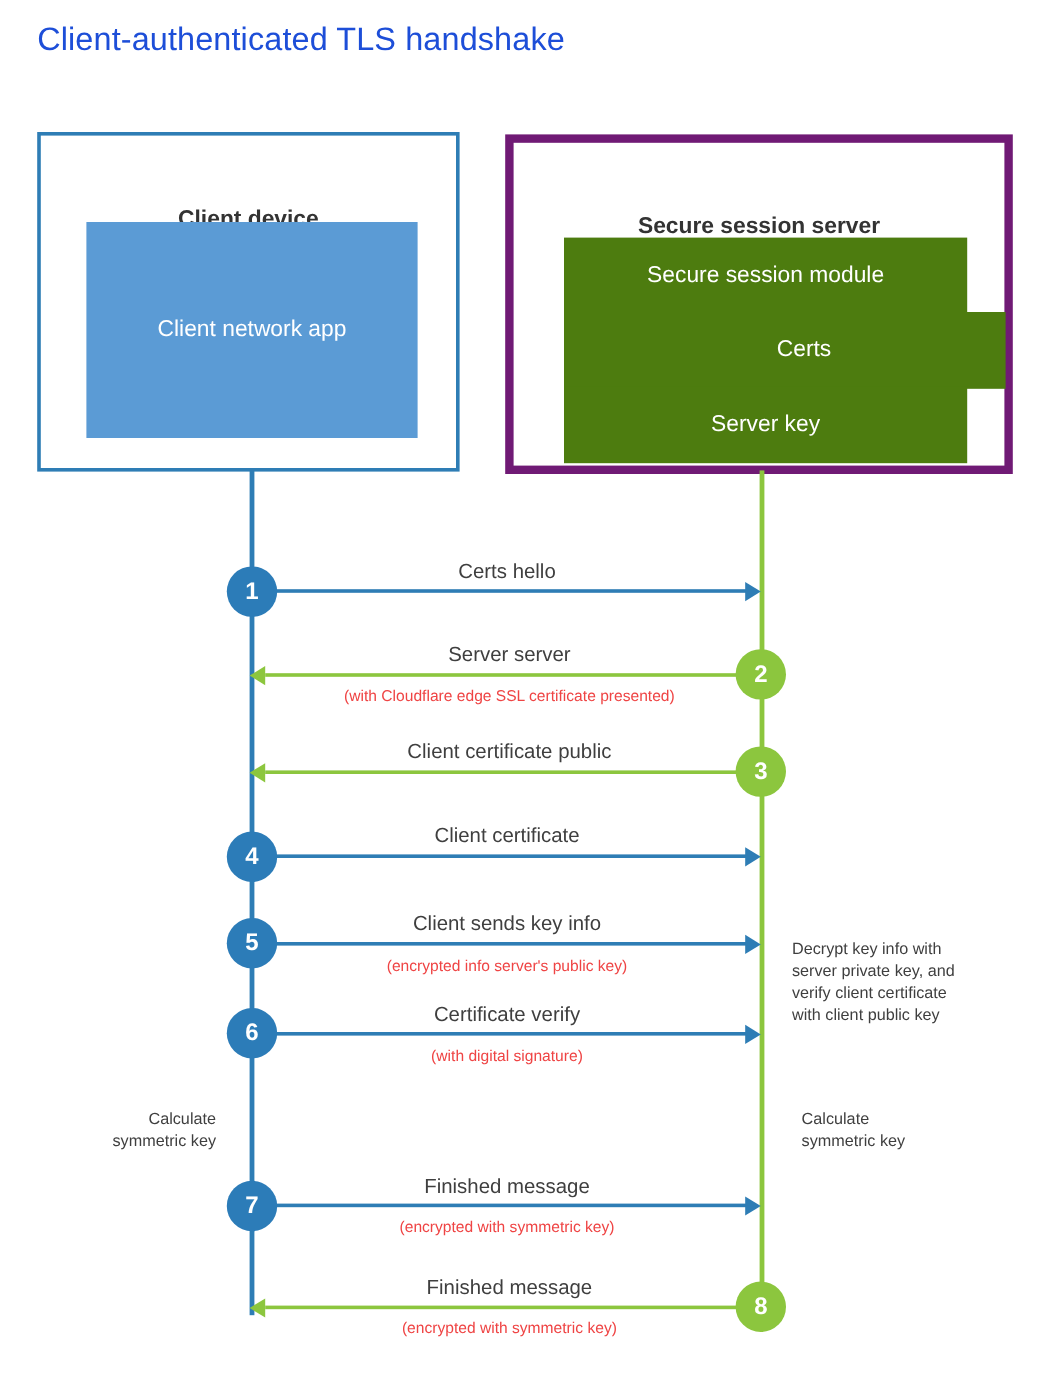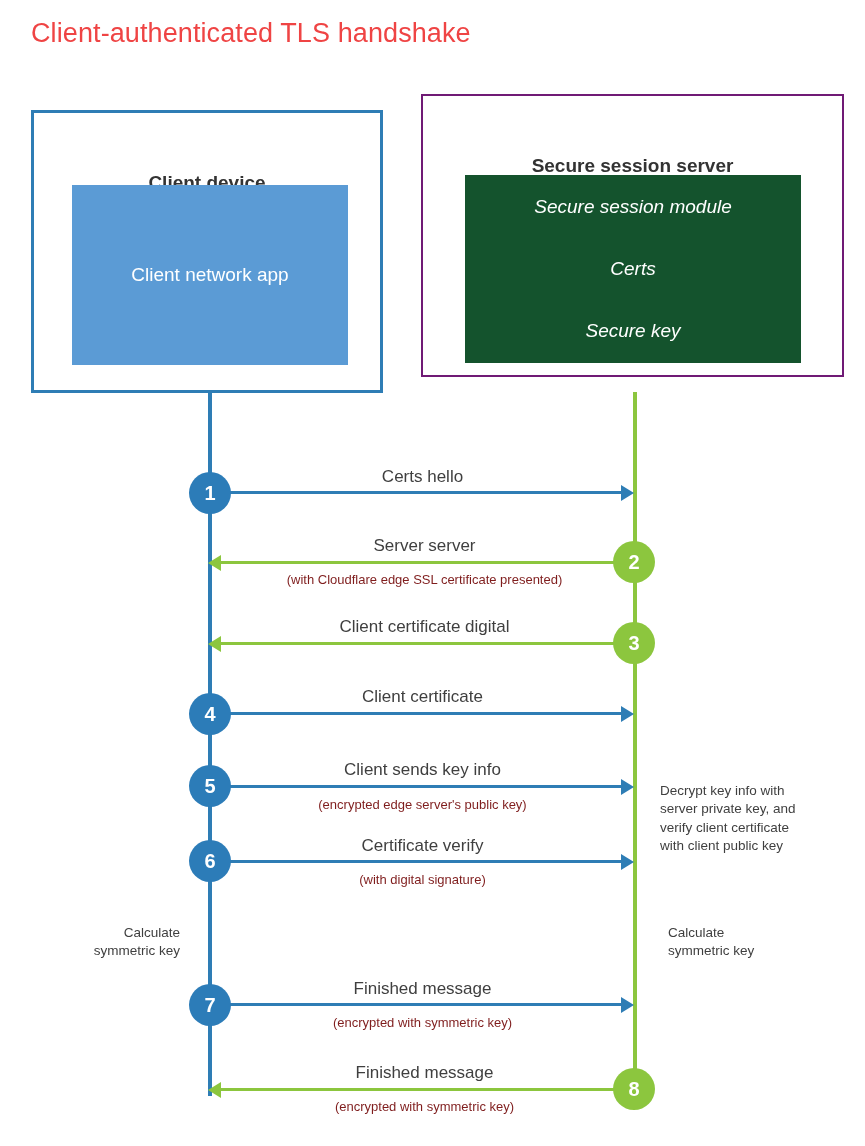--- a/index.html
+++ b/index.html
@@ -17,44 +17,44 @@
     height: 1146px;
     overflow: hidden;
     background: #ffffff;
   }
   #page-title {
     position: absolute;
     left: 31px;
     top: 18px;
     font-size: 27px;
     font-weight: 400;
-    color: #ef4444;
+    color: #1d4ed8;
     letter-spacing: 0.1px;
     white-space: nowrap;
   }
 
   
   .actor-box {
     position: absolute;
     background: #ffffff;
     box-sizing: border-box;
   }
   #client-box {
     left: 31px;
     top: 110px;
     width: 352px;
     height: 283px;
     border: 3px solid #2e7db5;
   }
   #server-box {
     left: 421px;
-    top: 94px;
+    top: 112px;
     width: 423px;
     height: 283px;
-    border: 2px solid #701a75;
+    border: 7px solid #701a75;
   }
   .actor-title {
     position: absolute;
     left: 0;
     right: 0;
     top: 26px;
     text-align: center;
     font-size: 19px;
     font-weight: bold;
     color: #333333;
@@ -73,31 +73,30 @@
     align-items: center;
     justify-content: center;
     text-align: center;
     line-height: 1.28;
   }
   .server-bar {
     position: absolute;
     left: 42px;
     width: 336px;
     height: 64px;
-    background: #14532d;
+    background: #4d7c0f;
     color: #ffffff;
     font-size: 19px;
     display: flex;
     align-items: center;
     justify-content: center;
     text-align: center;
-    font-style: italic;
   }
   #server-bar-0 { top: 79px; }
-  #server-bar-1 { top: 141px; }
+  #server-bar-1 { top: 141px; padding-left: 32px; }
   #server-bar-2 { top: 203px; }
 
   
   .lifeline {
     position: absolute;
     width: 4px;
     top: 392px;
   }
   #client-lifeline {
     left: 208px;
@@ -132,21 +131,21 @@
     position: absolute;
     text-align: center;
     font-size: 17px;
     color: #3f3f3f;
     white-space: nowrap;
   }
   .msg-sublabel {
     position: absolute;
     text-align: center;
     font-size: 13px;
-    color: #7f1d1d;
+    color: #ef4444;
     white-space: nowrap;
   }
 
   
   .step-circle {
     position: absolute;
     width: 42px;
     height: 42px;
     border-radius: 50%;
     color: #ffffff;
@@ -180,21 +179,21 @@
   <div class="actor-box" id="client-box">
     <div class="actor-title">Client device</div>
     <div id="client-app">Client network
 app</div>
   </div>
 
   <div class="actor-box" id="server-box">
     <div class="actor-title">Secure session server</div>
     <div class="server-bar" id="server-bar-0">Secure session module</div>
     <div class="server-bar" id="server-bar-1">Certs</div>
-    <div class="server-bar" id="server-bar-2">Secure key</div>
+    <div class="server-bar" id="server-bar-2">Server key</div>
   </div>
 
   <div class="lifeline" id="client-lifeline"></div>
   <div class="lifeline" id="server-lifeline"></div>
 
   <div class="message">
     <div class="msg-label" style="left:210px; top:467px; width:425px;">Certs hello</div>
     <div class="msg-line blue" style="left:210px; top:491px; width:412px;"></div>
     <div class="arrow-head right blue" style="left:621px; top:485px;"></div>
   </div>
@@ -202,38 +201,38 @@
 
   <div class="message">
     <div class="msg-label" style="left:212px; top:536px; width:425px;">Server server</div>
     <div class="msg-line green" style="left:221px; top:561px; width:414px;"></div>
     <div class="arrow-head left green" style="left:208px; top:555px;"></div>
     <div class="msg-sublabel" style="left:212px; top:572px; width:425px;">(with Cloudflare edge SSL certificate presented)</div>
   </div>
   <div class="step-circle green" style="left:613px; top:541px;">2</div>
 
   <div class="message">
-    <div class="msg-label" style="left:212px; top:617px; width:425px;">Client certificate digital</div>
+    <div class="msg-label" style="left:212px; top:617px; width:425px;">Client certificate public</div>
     <div class="msg-line green" style="left:221px; top:642px; width:414px;"></div>
     <div class="arrow-head left green" style="left:208px; top:636px;"></div>
   </div>
   <div class="step-circle green" style="left:613px; top:622px;">3</div>
 
   <div class="message">
     <div class="msg-label" style="left:210px; top:687px; width:425px;">Client certificate</div>
     <div class="msg-line blue" style="left:210px; top:712px; width:412px;"></div>
     <div class="arrow-head right blue" style="left:621px; top:706px;"></div>
   </div>
   <div class="step-circle blue" style="left:189px; top:693px;">4</div>
 
   <div class="message">
     <div class="msg-label" style="left:210px; top:760px; width:425px;">Client sends key info</div>
     <div class="msg-line blue" style="left:210px; top:785px; width:412px;"></div>
     <div class="arrow-head right blue" style="left:621px; top:779px;"></div>
-    <div class="msg-sublabel" style="left:210px; top:797px; width:425px;">(encrypted edge server's public key)</div>
+    <div class="msg-sublabel" style="left:210px; top:797px; width:425px;">(encrypted info server's public key)</div>
   </div>
   <div class="step-circle blue" style="left:189px; top:765px;">5</div>
 
   <div class="message">
     <div class="msg-label" style="left:210px; top:836px; width:425px;">Certificate verify</div>
     <div class="msg-line blue" style="left:210px; top:860px; width:412px;"></div>
     <div class="arrow-head right blue" style="left:621px; top:854px;"></div>
     <div class="msg-sublabel" style="left:210px; top:872px; width:425px;">(with digital signature)</div>
   </div>
   <div class="step-circle blue" style="left:189px; top:840px;">6</div>

